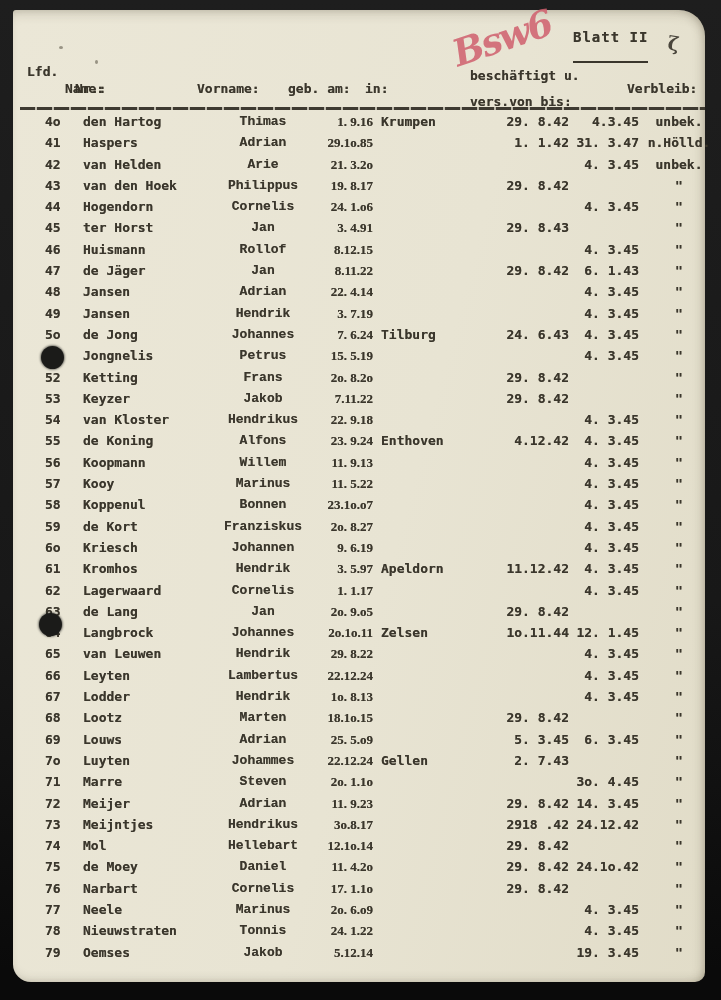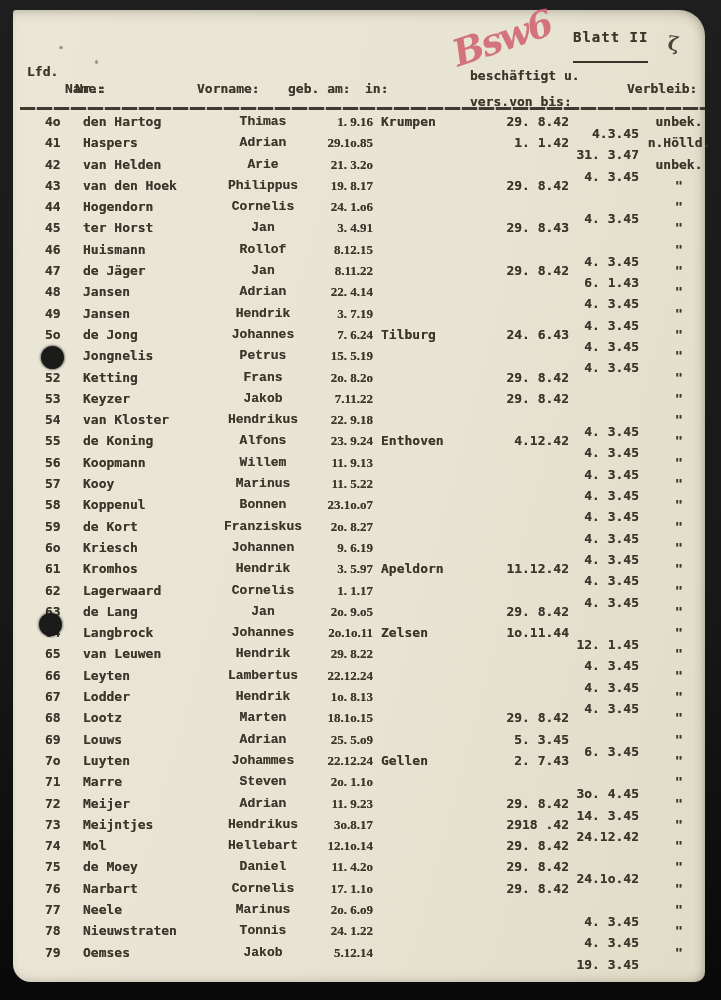--- a/index.html
+++ b/index.html
@@ -42,21 +42,21 @@
     display:grid;height:21.3px;line-height:21.3px;padding-left:14px;
     grid-template-columns:38px 132px 96px 62px 101px 95px 70px 80px;
     white-space:pre;
   }
   .c-nr{text-align:left;}
   .c-name{text-align:left;}
   .c-vorname{text-align:center;font-family:Liberation Mono, monospace;}
   .c-geb{text-align:right;font-family:Liberation Serif, serif;}
   .c-ort{text-align:left;padding-left:8px;box-sizing:border-box;}
   .c-von{text-align:right;}
-  .c-bis{text-align:right;margin-top:12px;}
+  .c-bis{text-align:right;}
   .c-verbleib{text-align:center;}
   .hole{
     position:absolute;width:23px;height:23px;border-radius:50%;
     background:#1b1b19;box-shadow:0 0 2px 1px rgba(20,20,18,.5);
   }
   .hole-1{left:28px;top:336px;}
   .hole-2{left:26px;top:603px;}
   .speck{position:absolute;background:rgba(70,64,50,.5);border-radius:50%;}
 </style>
 </head>

